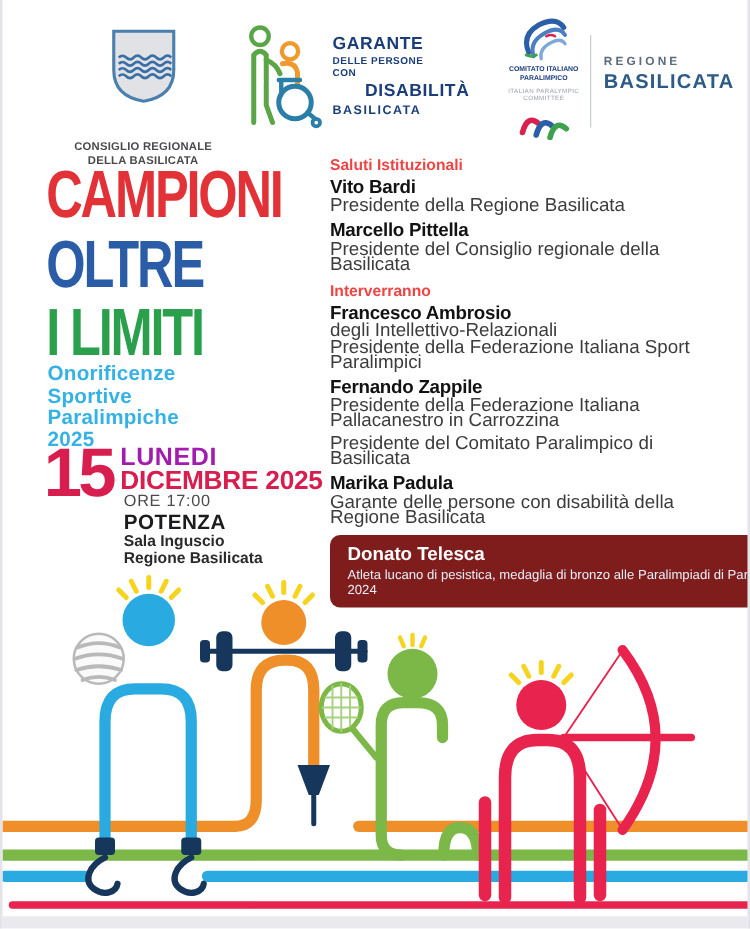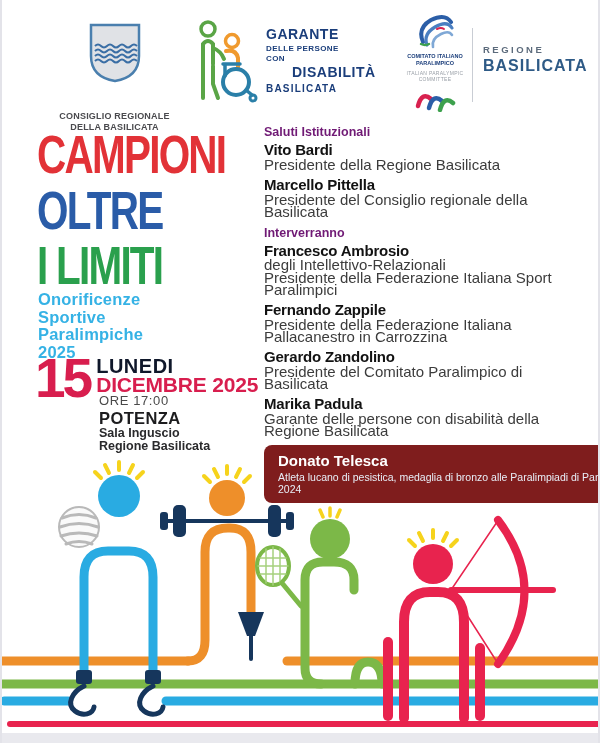--- a/index.html
+++ b/index.html
@@ -31,29 +31,29 @@
   .title-word { position:absolute; left:35px; font-weight:bold; font-size:46px; line-height:46px;
                 letter-spacing:-2px; transform:scale(.88,1.16); transform-origin:0 0; white-space:nowrap; }
   .tw1 { top:128px; color:#e23237; }
   .tw2 { top:184px; color:#2a5ca8; }
   .tw3 { top:239px; color:#2aa04d; }
   .subtitle { position:absolute; left:36px; top:291px; color:#35b2e5; font-weight:bold;
               font-size:16.5px; line-height:17.5px; letter-spacing:.2px; }
   .date-block { position:absolute; left:33px; top:355px; display:flex; }
   .day { font-size:55px; line-height:46px; font-weight:bold; color:#d81e4e; letter-spacing:-3px; }
   .day-right { margin-left:6px; padding-top:2px; }
-  .weekday { font-size:20px; line-height:18px; font-weight:bold; color:#0f172a; letter-spacing:.5px; }
+  .weekday { font-size:20px; line-height:18px; font-weight:bold; color:#a21caf; letter-spacing:.5px; }
   .month { font-size:21px; line-height:20px; font-weight:bold; color:#d81e4e; letter-spacing:-.2px; }
   .time { position:absolute; left:97px; top:393px; font-size:13px; color:#4a4a4a; letter-spacing:.6px; }
   .city { position:absolute; left:97px; top:409px; font-size:16.5px; font-weight:bold; color:#1c1c1e; letter-spacing:.4px; }
   .venue { position:absolute; left:97px; top:427px; font-size:12.5px; font-weight:bold; color:#2a2a2c; line-height:12.5px; }
 
   
   .program { position:absolute; left:262px; top:126px; width:326px; }
-  .sec-h { color:#701a75; font-weight:bold; font-size:12.5px; line-height:13px; }
+  .sec-h { color:#ef4444; font-weight:bold; font-size:12.5px; line-height:13px; }
   .p-name { font-size:15px; font-weight:bold; color:#121212; line-height:16px; margin-top:3px; letter-spacing:-.2px; }
   .p-role { font-size:15px; color:#3c3c3c; line-height:12px; margin-top:1px; }
   .gap-s { margin-top:6px; } .gap-m { margin-top:9px; }
   .featured-box { margin-top:8px; background:#7f1d1d; border-radius:8px; padding:7px 14px 8px; width:360px; }
   .f-name { color:#ffffff; font-size:15px; font-weight:bold; line-height:17px; }
   .f-role { color:#e8eef7; font-size:10.5px; line-height:12px; margin-top:2px; }
 
   .illustration { position:absolute; left:0; top:458px; width:600px; height:285px; }
 </style>
 </head>
@@ -174,21 +174,20 @@
     <div>
       <div class="p-name">Francesco Ambrosio</div>
       <div class="p-role" style="margin-top:0">degli Intellettivo-Relazionali</div>
       <div class="p-role">Presidente della Federazione Italiana Sport Paralimpici</div>
     </div>
     <div class="gap-s">
       <div class="p-name">Fernando Zappile</div>
       <div class="p-role">Presidente della Federazione Italiana Pallacanestro in Carrozzina</div>
     </div>
     <div class="gap-s">
-      <div class="p-name">Gerardo Zandolino</div>
       <div class="p-role">Presidente del Comitato Paralimpico di Basilicata</div>
     </div>
     <div class="gap-s">
       <div class="p-name">Marika Padula</div>
       <div class="p-role">Garante delle persone con disabilità della Regione Basilicata</div>
     </div>
 
 
     <div class="featured-box">
       <div class="f-name">Donato Telesca</div>

